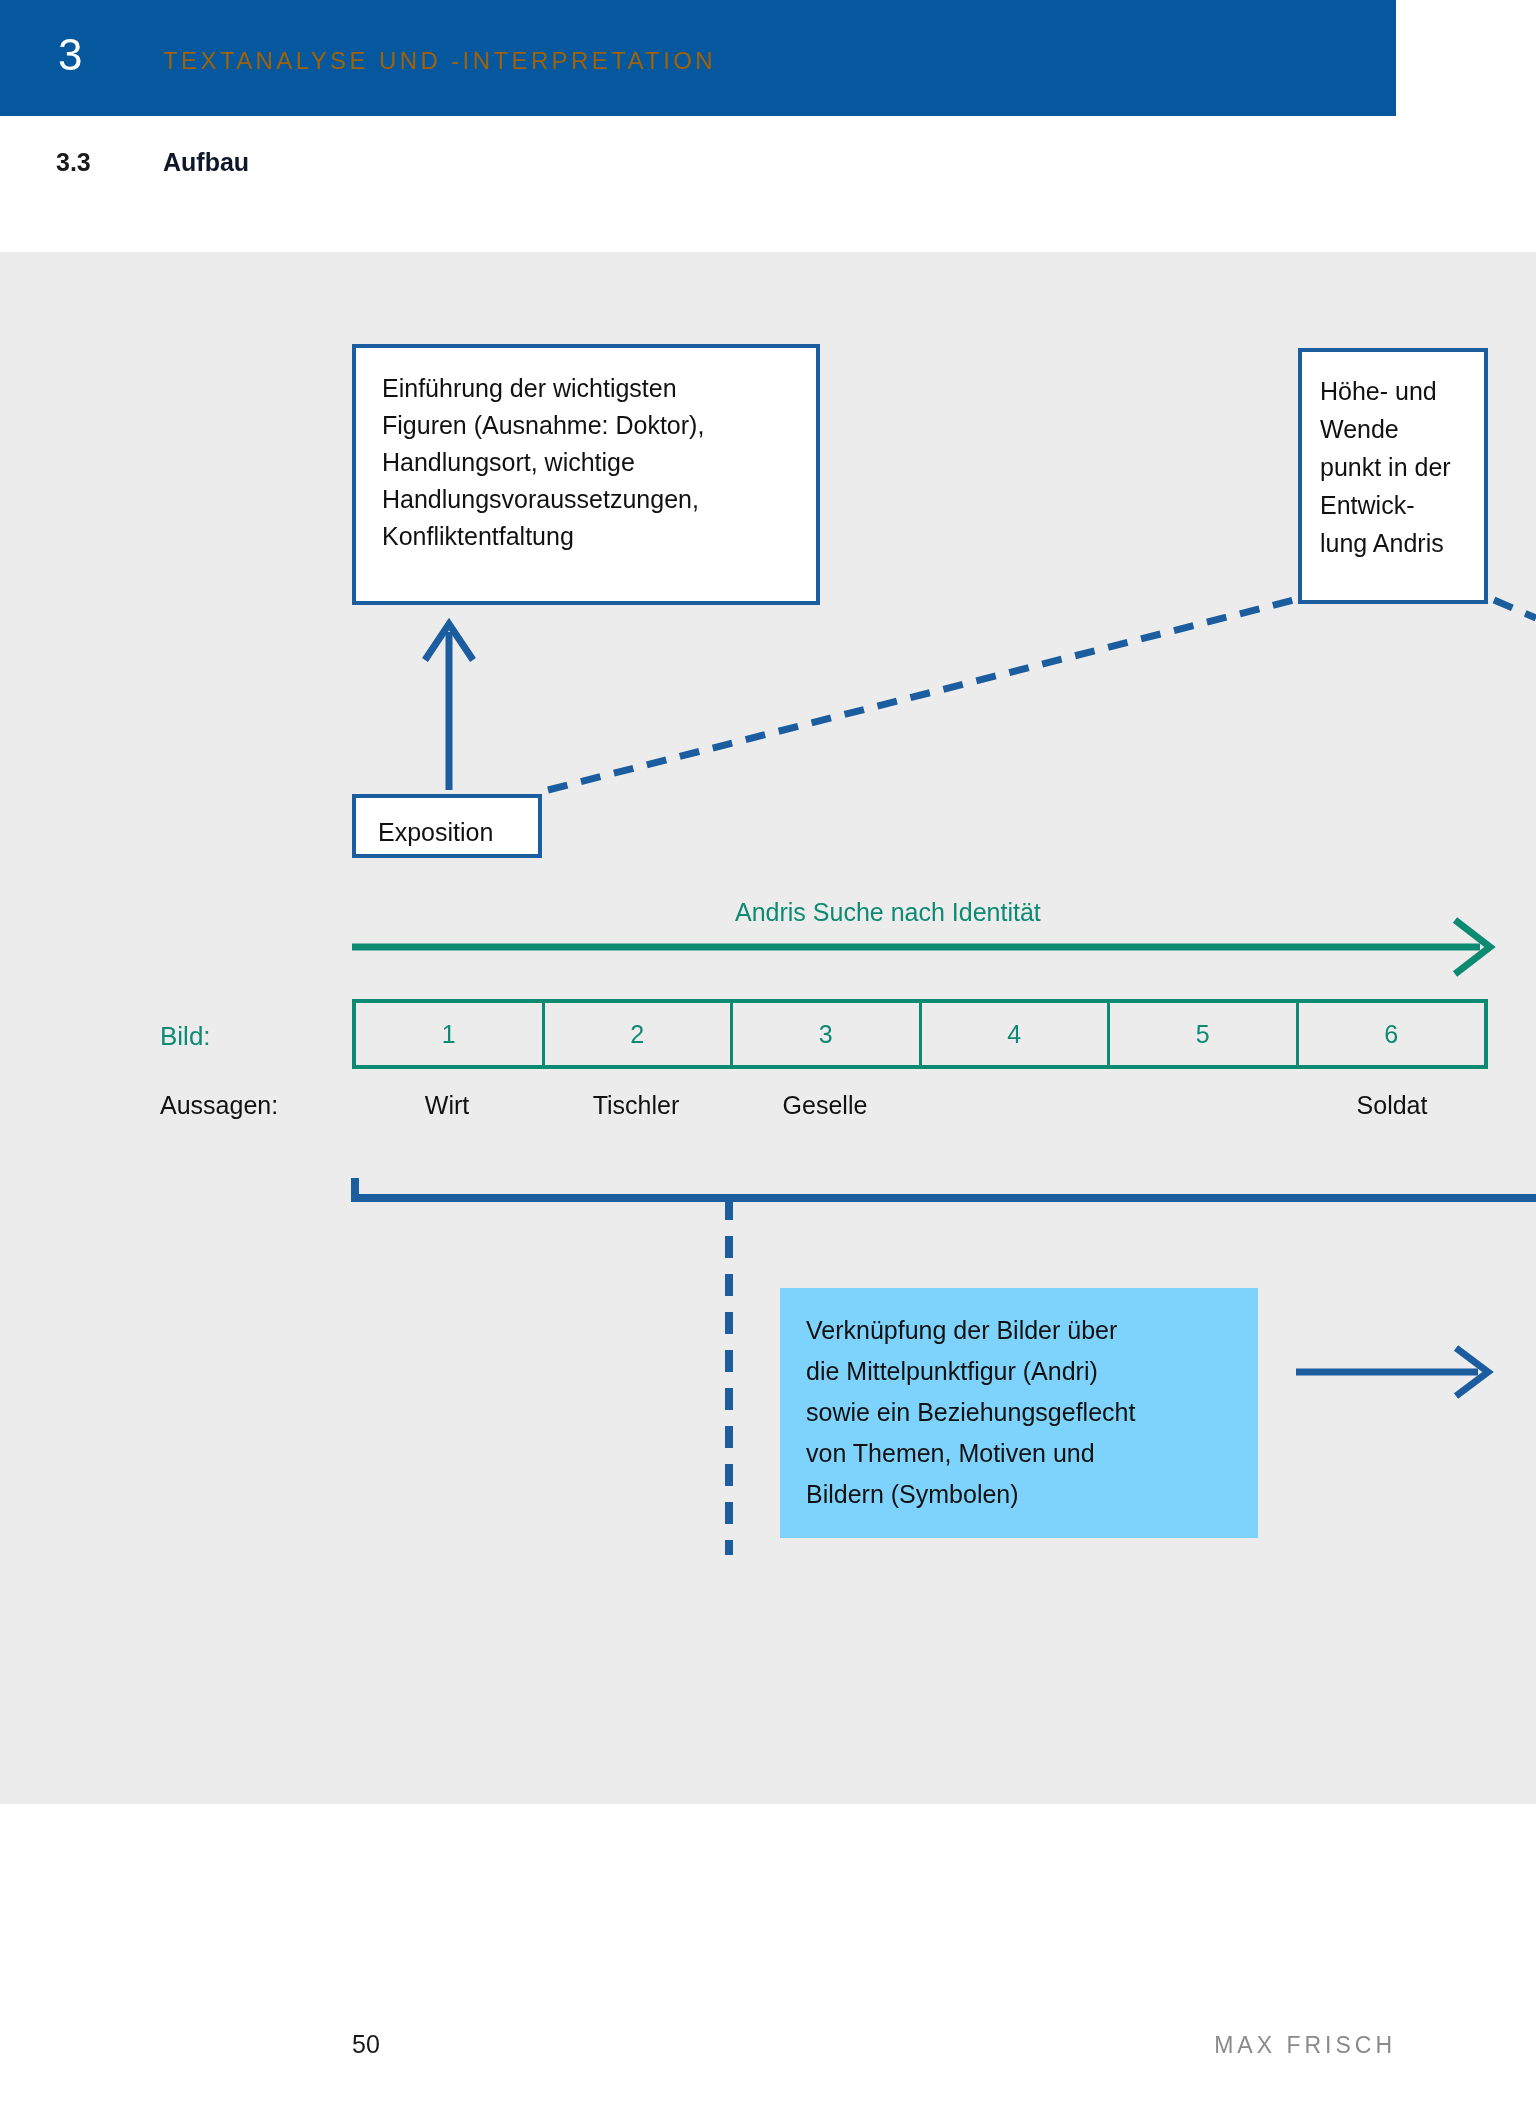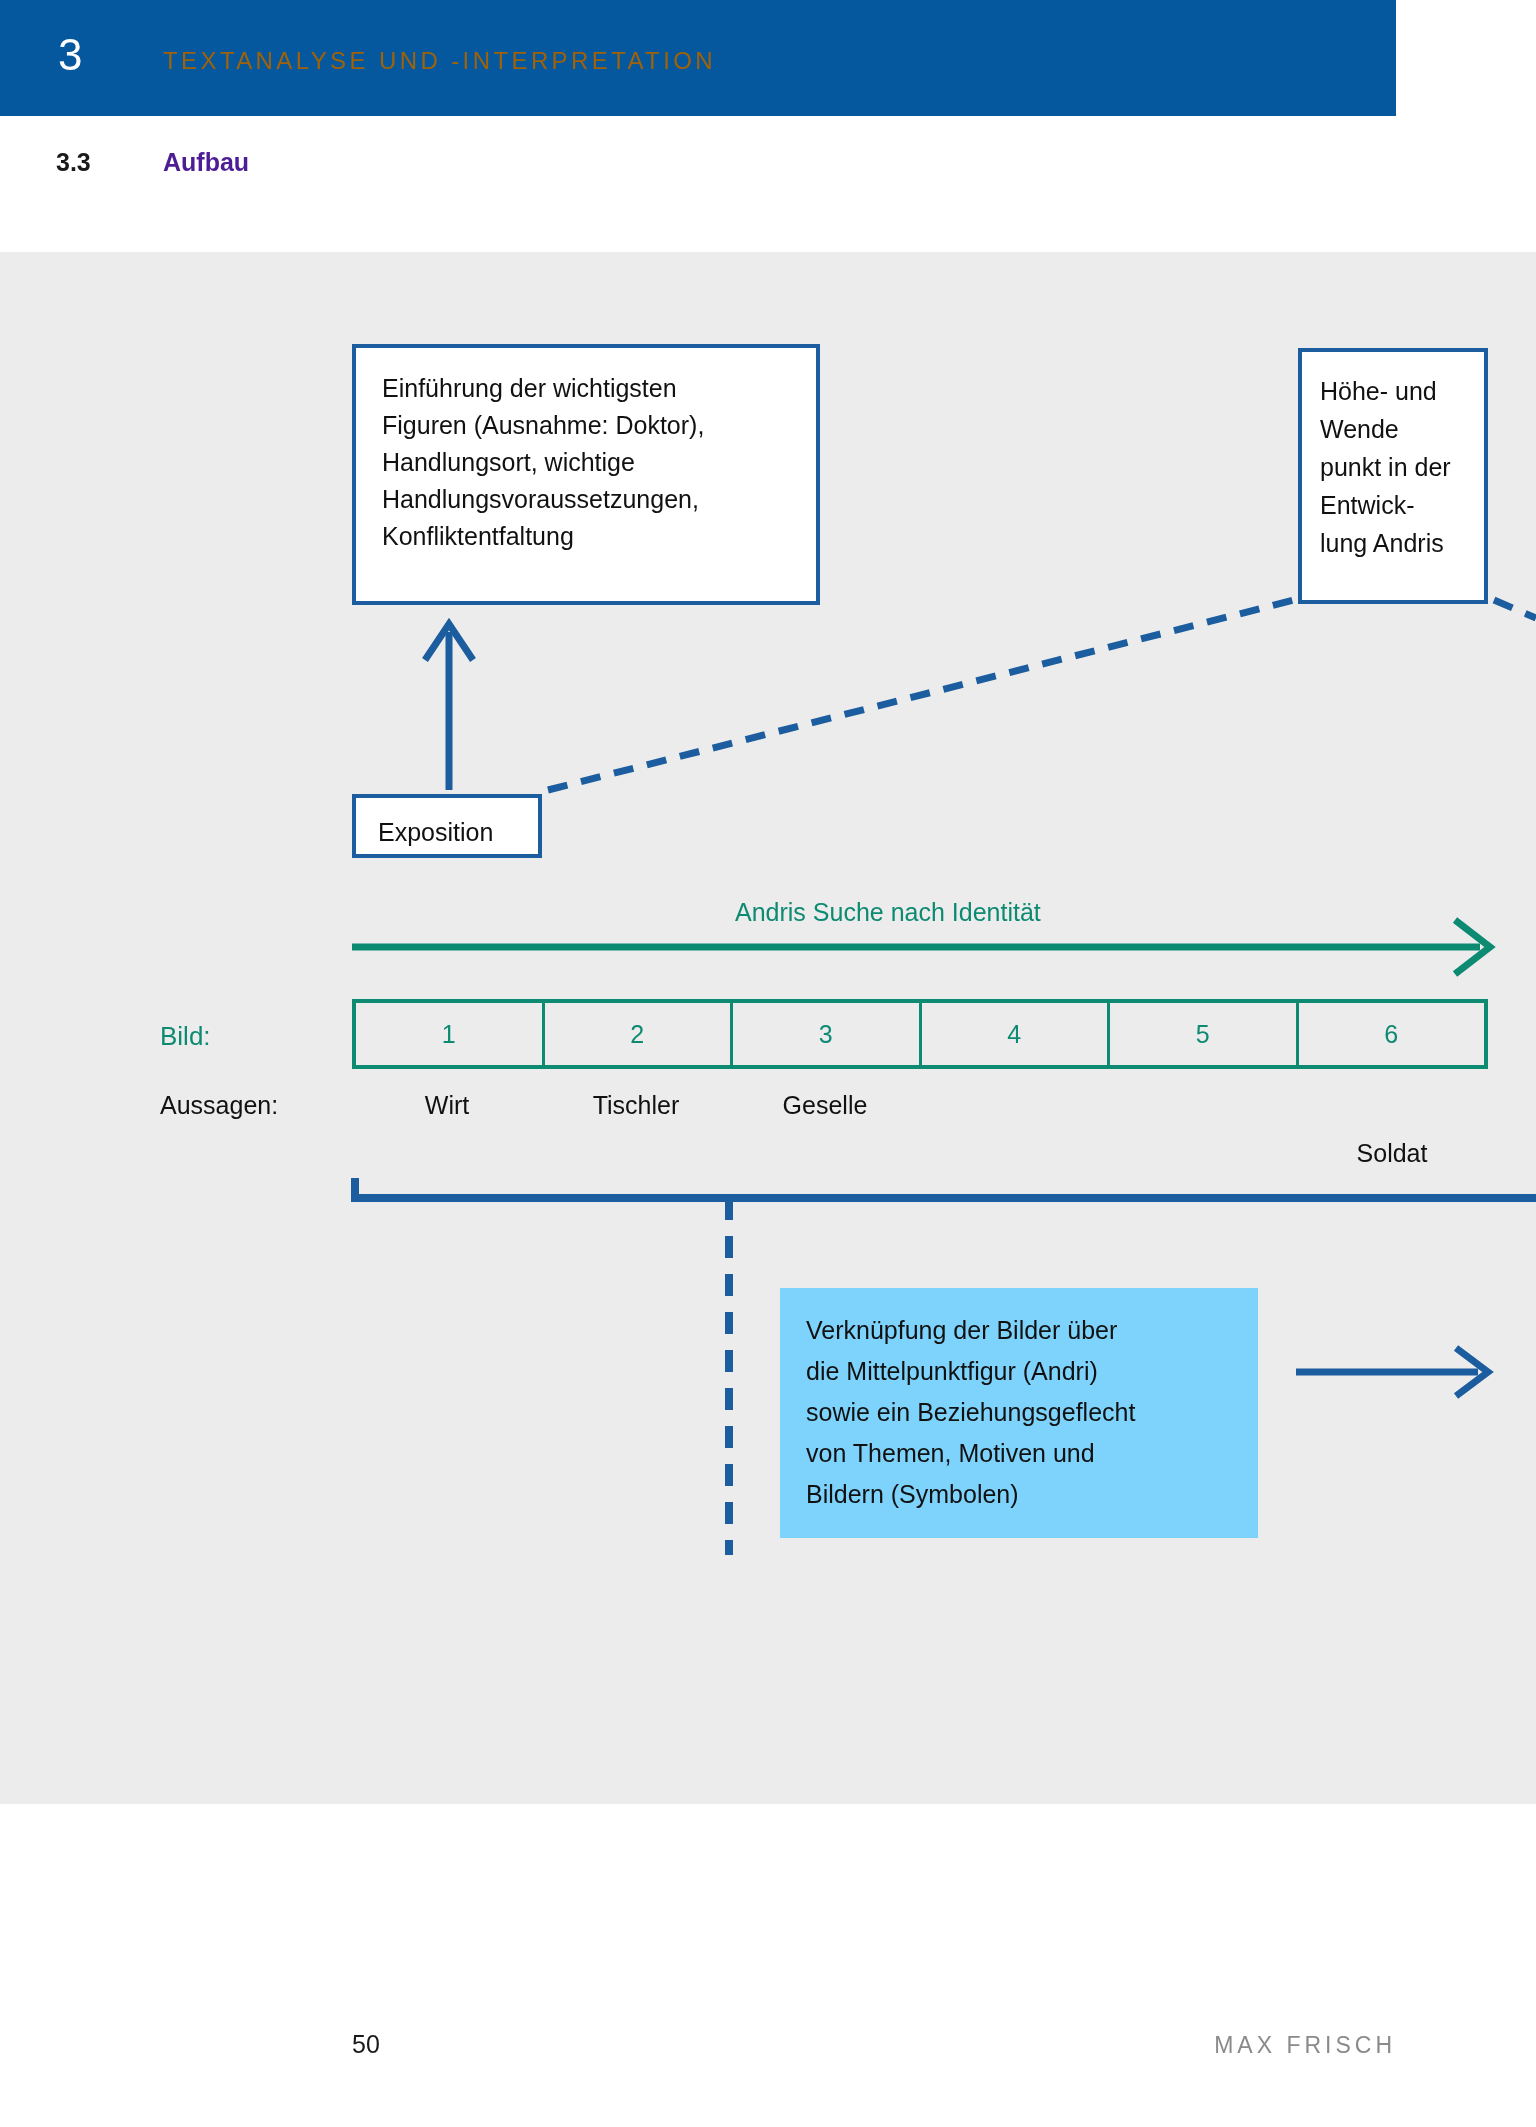--- a/index.html
+++ b/index.html
@@ -28,21 +28,21 @@
     color:#a16207;letter-spacing:3.4px;
     font-weight:400;
   }
   
   .section-num{
     position:absolute;left:56px;top:148px;
     font-size:25px;font-weight:bold;color:#1a1a1a;
   }
   .section-title{
     position:absolute;left:163px;top:148px;
-    font-size:25px;font-weight:bold;color:#4c1d95;
+    font-size:25px;font-weight:bold;color:#0f172a;
   }
   
   .panel{
     position:absolute;left:0;top:252px;
     width:1536px;height:1552px;
     background:#ececec;
   }
   
   .box{
     position:absolute;
@@ -194,21 +194,21 @@
   <div class="bild-cell">5</div>
   <div class="bild-cell">6</div>
 </div>
 
 <div class="aussagen-label">Aussagen:</div>
 <div class="aussage" style="left:352px;width:190px;">Wirt</div>
 <div class="aussage" style="left:541px;width:190px;">Tischler</div>
 <div class="aussage" style="left:730px;width:190px;">Geselle</div>
 <div class="aussage" style="left:919px;width:190px;"></div>
 <div class="aussage" style="left:1108px;width:190px;"></div>
-<div class="aussage" style="left:1297px;width:190px;margin-top:48px;">Soldat</div>
+<div class="aussage" style="left:1297px;width:190px;">Soldat</div>
 
 <div id="box-verknuepfung">
   <div class="txt">Verknüpfung der Bilder über
 die Mittelpunktfigur (Andri)
 sowie ein Beziehungsgeflecht
 von Themen, Motiven und
 Bildern (Symbolen)</div>
 </div>
 
 <div class="page-number">50</div>

